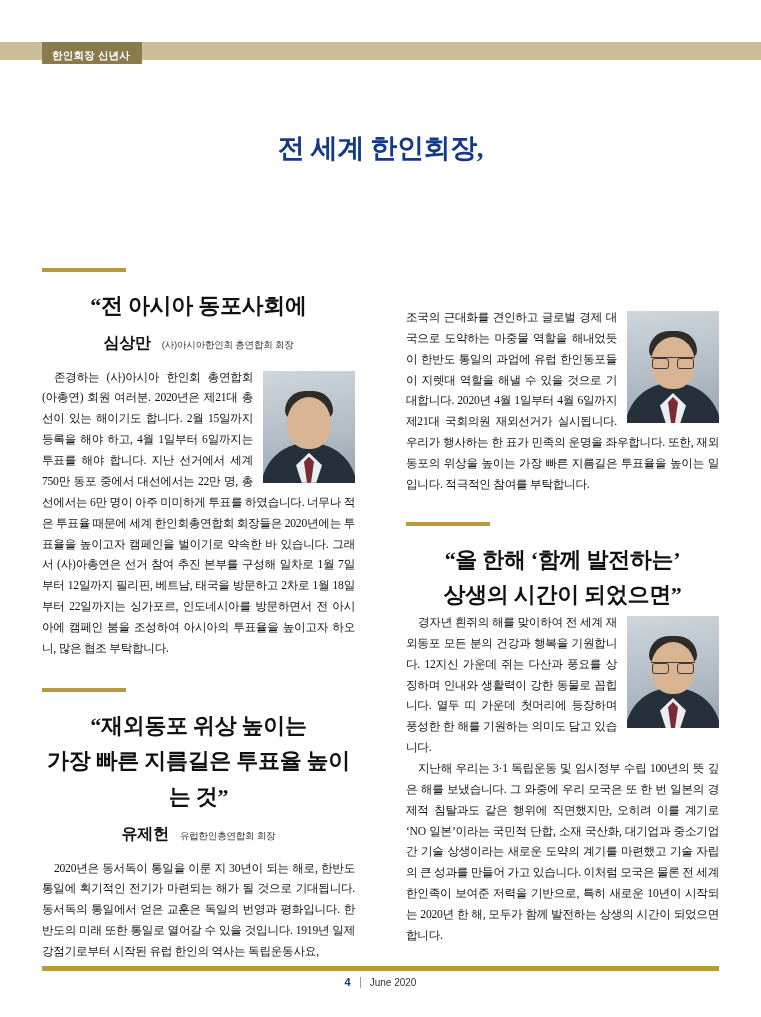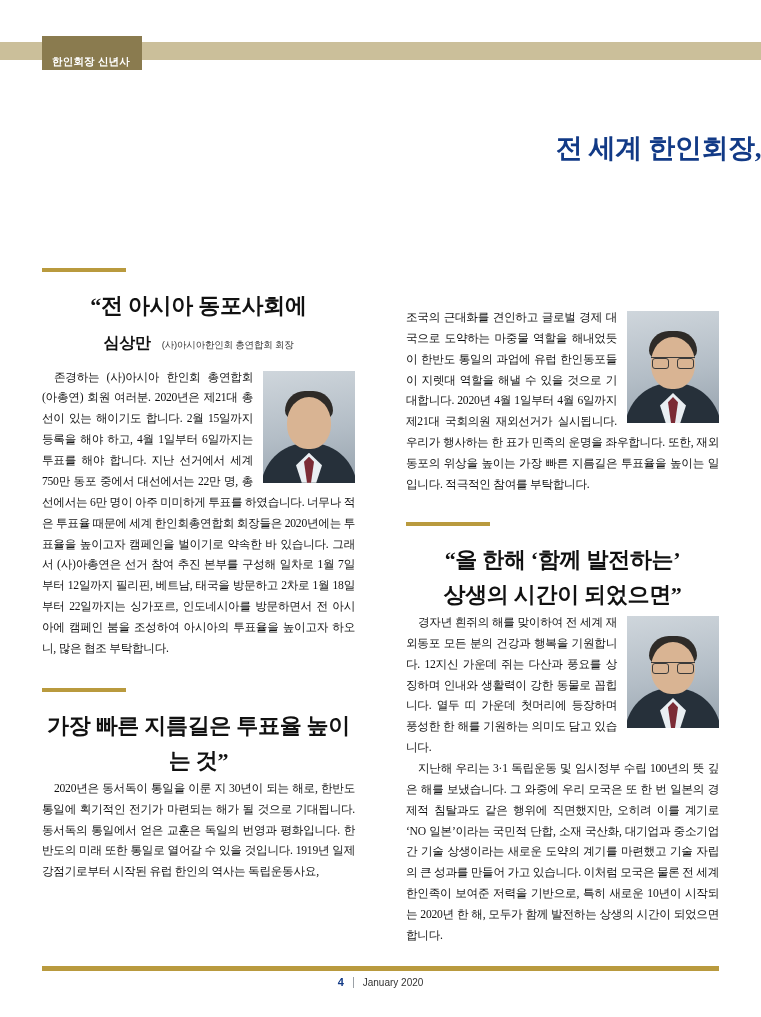--- a/index.html
+++ b/index.html
@@ -20,41 +20,41 @@
   .topbar {
     position: absolute;
     top: 42px;
     left: 0;
     width: 761px;
     height: 18px;
     background: #cbbf9a;
   }
   .topbar-tab {
     position: absolute;
-    top: 36px;
+    top: 42px;
     left: 42px;
     height: 18px;
     background: #8a7b4f;
     color: #ffffff;
     font-family: "Liberation Sans", sans-serif;
     font-size: 10.5px;
     font-weight: bold;
     letter-spacing: .2px;
-    padding: 16px 12px 0 10px;
+    padding: 4px 12px 0 10px;
     line-height: 18px;
     white-space: nowrap;
   }
 
   
   .headline {
     position: absolute;
     top: 128px;
     left: 0;
     width: 761px;
-    text-align: right;
+    text-align: center;
     color: #123a86;
     font-family: "Liberation Serif", serif;
     font-weight: bold;
     font-size: 27px;
     line-height: 1.55;
     letter-spacing: -0.4px;
   }
   .headline .ln { display: block; }
 
   
@@ -286,21 +286,26 @@
         </div>
         <p class="body indent">존경하는 (사)아시아 한인회 총연합회(아총연) 회원 여러분. 2020년은 제21대 총선이 있는 해이기도 합니다. 2월 15일까지 등록을 해야 하고, 4월 1일부터 6일까지는 투표를 해야 합니다. 지난 선거에서 세계 750만 동포 중에서 대선에서는 22만 명, 총선에서는 6만 명이 아주 미미하게 투표를 하였습니다. 너무나 적은 투표율 때문에 세계 한인회총연합회 회장들은 2020년에는 투표율을 높이고자 캠페인을 벌이기로 약속한 바 있습니다. 그래서 (사)아총연은 선거 참여 추진 본부를 구성해 일차로 1월 7일부터 12일까지 필리핀, 베트남, 태국을 방문하고 2차로 1월 18일부터 22일까지는 싱가포르, 인도네시아를 방문하면서 전 아시아에 캠페인 붐을 조성하여 아시아의 투표율을 높이고자 하오니, 많은 협조 부탁합니다.</p>
       </div>
     </div>
 
     <div style="height:28px"></div>
 
     <div>
       <div class="rule"></div>
       <div class="sec-title">
+        <span class="ln">“재외동포 위상 높이는</span>
         <span class="ln">가장 빠른 지름길은 투표율 높이는 것”</span>
+      </div>
+      <div class="byline">
+        <span class="name">유제헌</span>
+        <span class="role">유럽한인총연합회 회장</span>
       </div>
       <p class="body indent">2020년은 동서독이 통일을 이룬 지 30년이 되는 해로, 한반도 통일에 획기적인 전기가 마련되는 해가 될 것으로 기대됩니다. 동서독의 통일에서 얻은 교훈은 독일의 번영과 평화입니다. 한반도의 미래 또한 통일로 열어갈 수 있을 것입니다. 1919년 일제 강점기로부터 시작된 유럽 한인의 역사는 독립운동사요,</p>
     </div>
 
   </div>
 
   <div class="col col-right">
 
     <div class="clearfix">
       <div class="photo float-right">
@@ -336,14 +341,14 @@
         <p class="body indent">경자년 흰쥐의 해를 맞이하여 전 세계 재외동포 모든 분의 건강과 행복을 기원합니다. 12지신 가운데 쥐는 다산과 풍요를 상징하며 인내와 생활력이 강한 동물로 꼽힙니다. 열두 띠 가운데 첫머리에 등장하며 풍성한 한 해를 기원하는 의미도 담고 있습니다.</p>
       </div>
       <p class="body indent">지난해 우리는 3·1 독립운동 및 임시정부 수립 100년의 뜻 깊은 해를 보냈습니다. 그 와중에 우리 모국은 또 한 번 일본의 경제적 침탈과도 같은 행위에 직면했지만, 오히려 이를 계기로 ‘NO 일본’이라는 국민적 단합, 소재 국산화, 대기업과 중소기업 간 기술 상생이라는 새로운 도약의 계기를 마련했고 기술 자립의 큰 성과를 만들어 가고 있습니다. 이처럼 모국은 물론 전 세계 한인족이 보여준 저력을 기반으로, 특히 새로운 10년이 시작되는 2020년 한 해, 모두가 함께 발전하는 상생의 시간이 되었으면 합니다.</p>
     </div>
 
   </div>
 </div>
 
 <div class="footrule"></div>
 <div class="footer">
-  <span class="pg">4</span><span class="sep"></span><span>January 2020</span>
+  <span class="pg">4</span><span class="sep"></span><span>June 2020</span>
 </div>
 
 </body></html>

